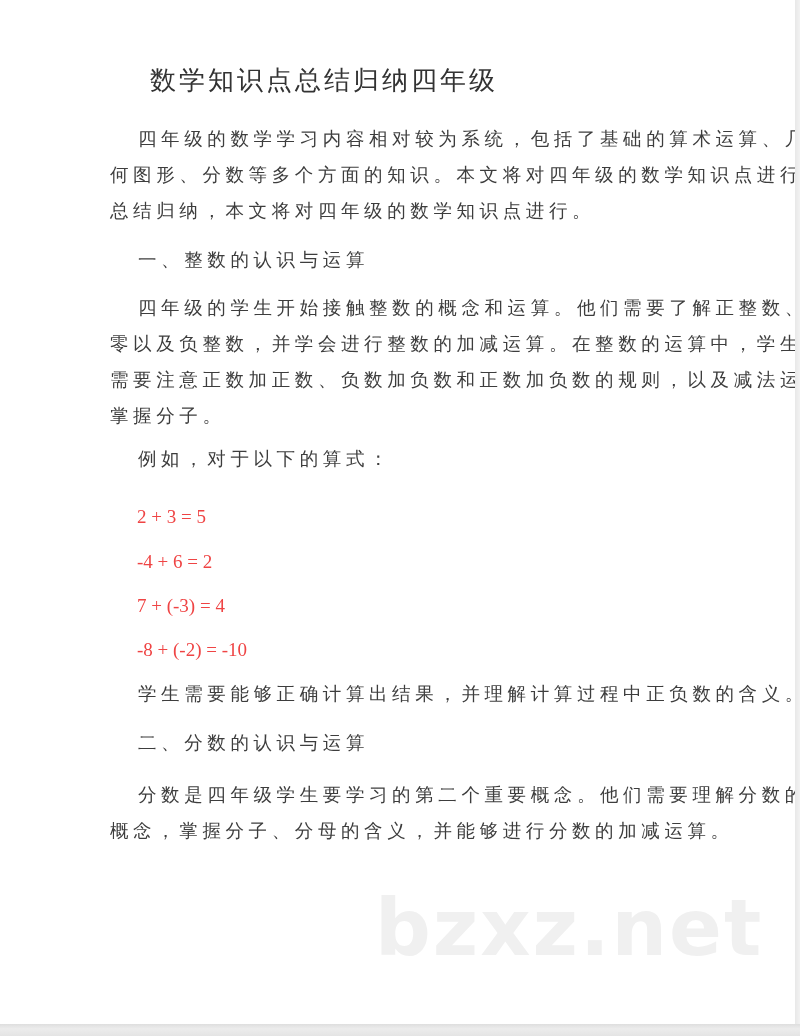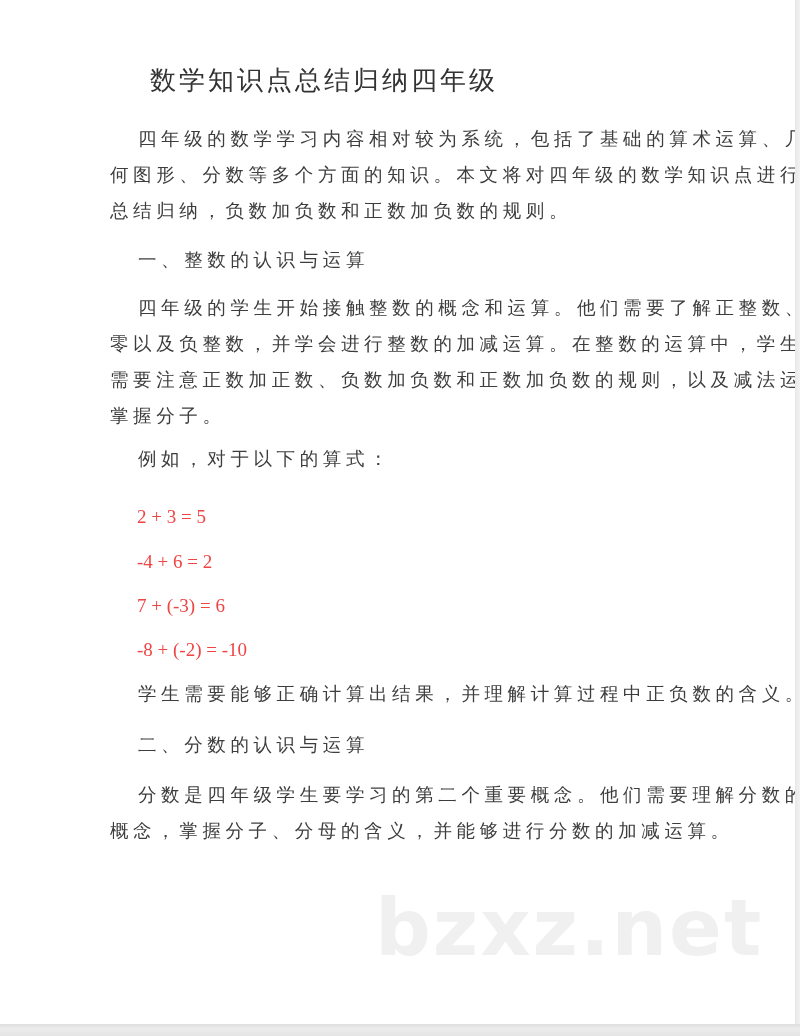--- a/index.html
+++ b/index.html
@@ -34,44 +34,44 @@
   </style>
 </head>
 <body>
 
 <div>
   <div class="title">数学知识点总结归纳四年级</div>
 
   <div>
     <div class="line" style="left:138px; top:126px;">四年级的数学学习内容相对较为系统，包括了基础的算术运算、几</div>
     <div class="line" style="left:110px; top:162px;">何图形、分数等多个方面的知识。本文将对四年级的数学知识点进行</div>
-    <div class="line" style="left:110px; top:198px;">总结归纳，负数加负数和正数加负数的规则。</div>
+    <div class="line" style="left:110px; top:198px;">总结归纳，本文将对四年级的数学知识点进行。</div>
   </div>
 
   <div class="line" style="left:138px; top:247px;">一、整数的认识与运算</div>
 
   <div>
     <div class="line" style="left:138px; top:295px;">四年级的学生开始接触整数的概念和运算。他们需要了解正整数、</div>
     <div class="line" style="left:110px; top:331px;">零以及负整数，并学会进行整数的加减运算。在整数的运算中，学生</div>
     <div class="line" style="left:110px; top:367px;">需要注意正数加正数、负数加负数和正数加负数的规则，以及减法运</div>
     <div class="line" style="left:110px; top:403px;">掌握分子。</div>
   </div>
 
   <div class="line" style="left:138px; top:446px;">例如，对于以下的算式：</div>
 
   <div>
     <div class="eq" style="left:137px; top:504px;">2 + 3 = 5</div>
     <div class="eq" style="left:137px; top:549px;">-4 + 6 = 2</div>
-    <div class="eq" style="left:137px; top:593px;">7 + (-3) = 6</div>
+    <div class="eq" style="left:137px; top:593px;">7 + (-3) = 4</div>
     <div class="eq" style="left:137px; top:637px;text-align:right;">-8 + (-2) = -10</div>
   </div>
 
   <div class="line" style="left:138px; top:681px;">学生需要能够正确计算出结果，并理解计算过程中正负数的含义。</div>
 
-  <div class="line" style="left:138px; top:732px;">二、分数的认识与运算</div>
+  <div class="line" style="left:138px; top:732px;font-family:Liberation Mono, monospace;">二、分数的认识与运算</div>
 
   <div>
     <div class="line" style="left:138px; top:782px;">分数是四年级学生要学习的第二个重要概念。他们需要理解分数的</div>
     <div class="line" style="left:110px; top:818px;">概念，掌握分子、分母的含义，并能够进行分数的加减运算。</div>
   </div>
 
   <div class="watermark">bzxz.net</div>
 </div>
 
 <div class="page-shadow-right"></div>

